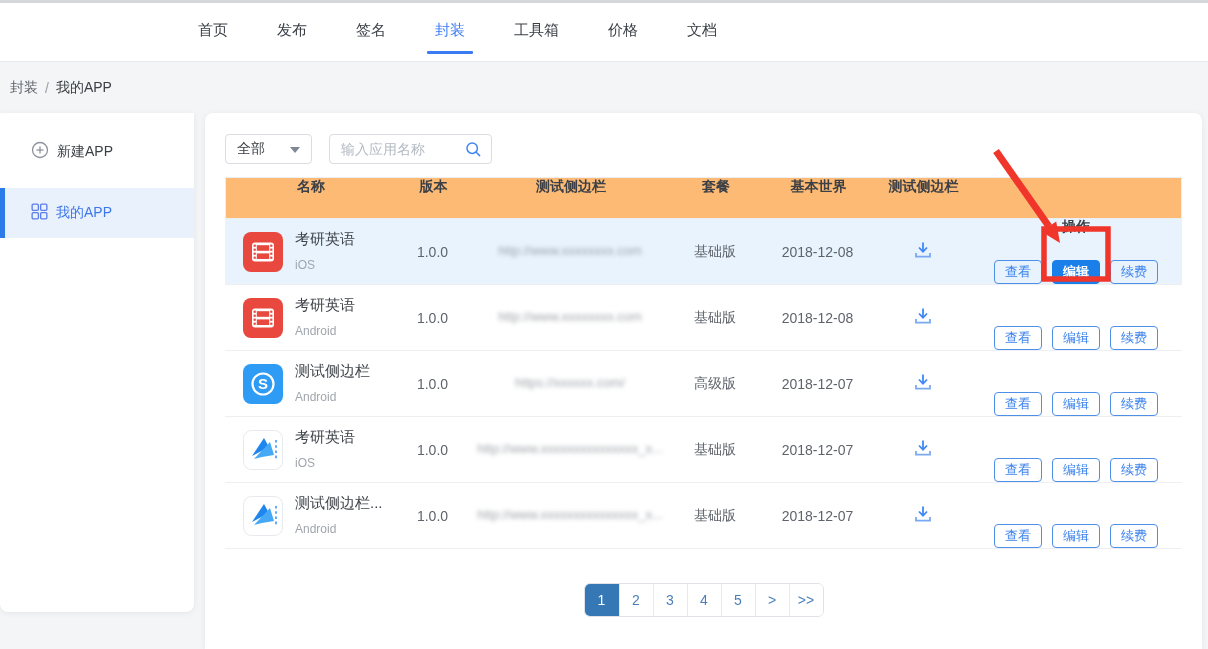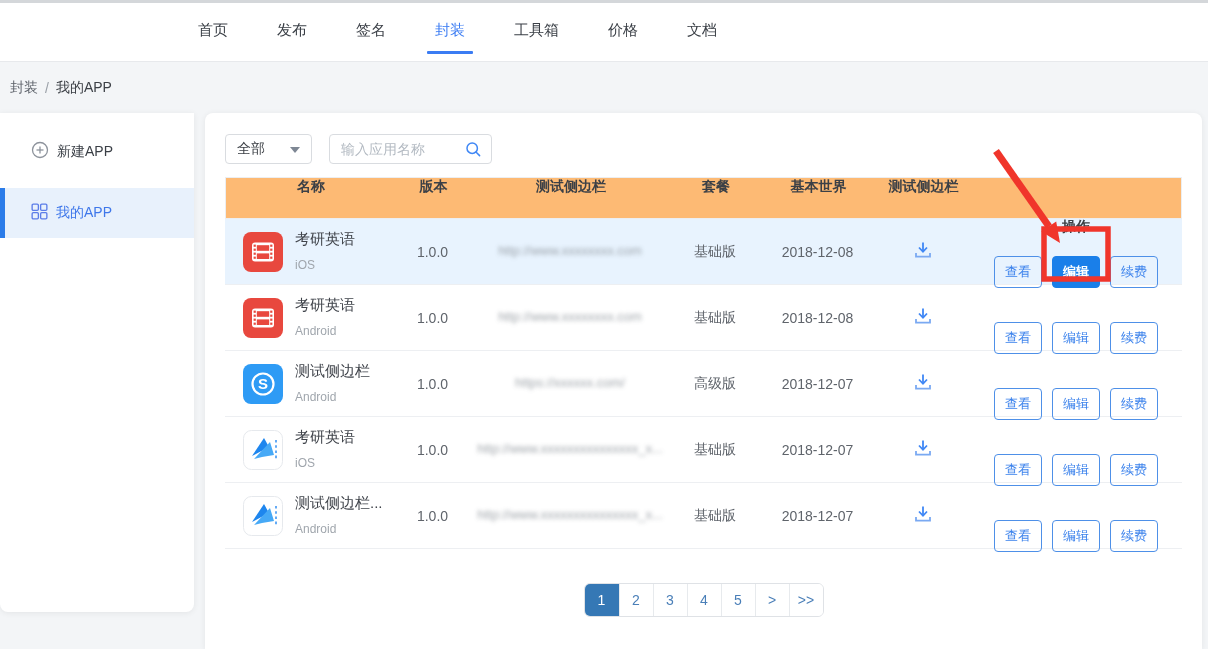--- a/index.html
+++ b/index.html
@@ -110,21 +110,21 @@
   .app-platform { font-size:12px; color:#a0a6ad; margin-top:9px; }
   .url-masked {
     color:#8e949b; font-size:13px; filter:blur(2.3px); opacity:.85;
     white-space:nowrap; overflow:hidden; display:inline-block; max-width:195px;
   }
   .app-icon { width:40px; height:40px; flex:0 0 40px; }
 
   .dl-btn { display:inline-block; cursor:pointer; line-height:0; }
 
   .act-btn {
-    height:32px; padding:0 10px; min-width:46px;
+    height:24px; padding:0 10px; min-width:46px;
     border:1px solid #4e90e8; border-radius:4px; background:transparent;
     color:#3b82ec; font-size:13px; cursor:pointer;
     font-family:"Liberation Sans", sans-serif;
   }
   .act-btn.filled { background:#1a7fe9; border-color:#1a7fe9; color:#fff; font-weight:bold; }
 
   
   .pagination-wrap { display:flex; justify-content:center; margin-top:34px; }
   .pagination {
     display:inline-flex; border:1px solid #dfe2e6; border-radius:6px;

